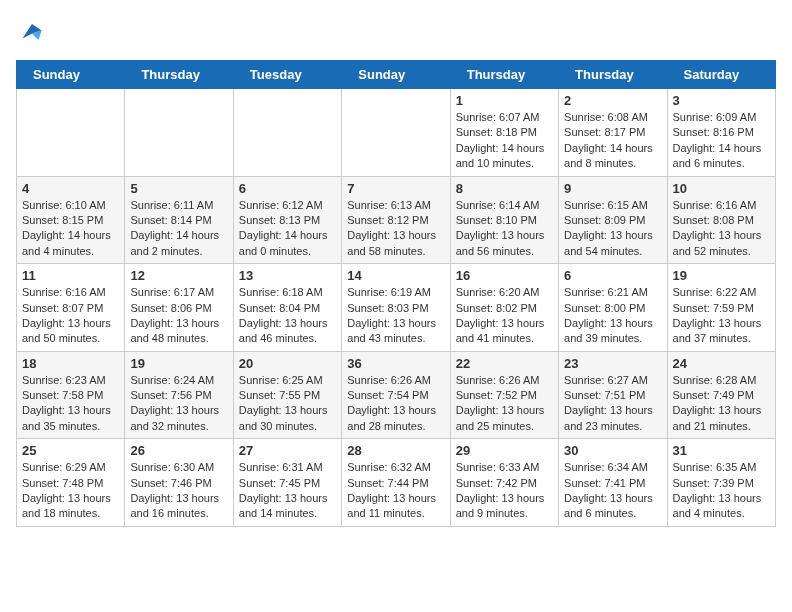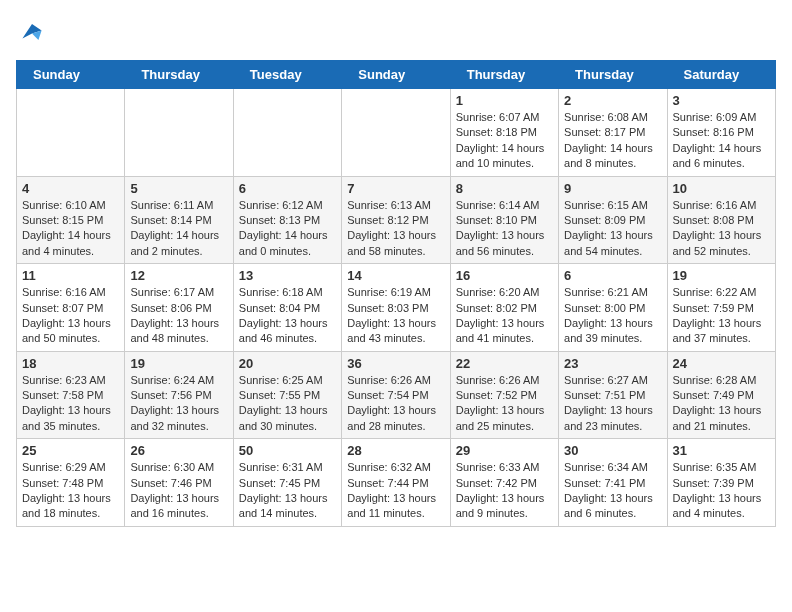--- a/index.html
+++ b/index.html
@@ -229,21 +229,21 @@
       <tr>
         <td>
           <div class="day-num">25</div>
           <div class="day-info">Sunrise: 6:29 AM<br>Sunset: 7:48 PM<br>Daylight: 13 hours and 18 minutes.</div>
         </td>
         <td>
           <div class="day-num">26</div>
           <div class="day-info">Sunrise: 6:30 AM<br>Sunset: 7:46 PM<br>Daylight: 13 hours and 16 minutes.</div>
         </td>
         <td>
-          <div class="day-num">50</div>
+          <div class="day-num">27</div>
           <div class="day-info">Sunrise: 6:31 AM<br>Sunset: 7:45 PM<br>Daylight: 13 hours and 14 minutes.</div>
         </td>
         <td>
           <div class="day-num">28</div>
           <div class="day-info">Sunrise: 6:32 AM<br>Sunset: 7:44 PM<br>Daylight: 13 hours and 11 minutes.</div>
         </td>
         <td>
           <div class="day-num">29</div>
           <div class="day-info">Sunrise: 6:33 AM<br>Sunset: 7:42 PM<br>Daylight: 13 hours and 9 minutes.</div>
         </td>

